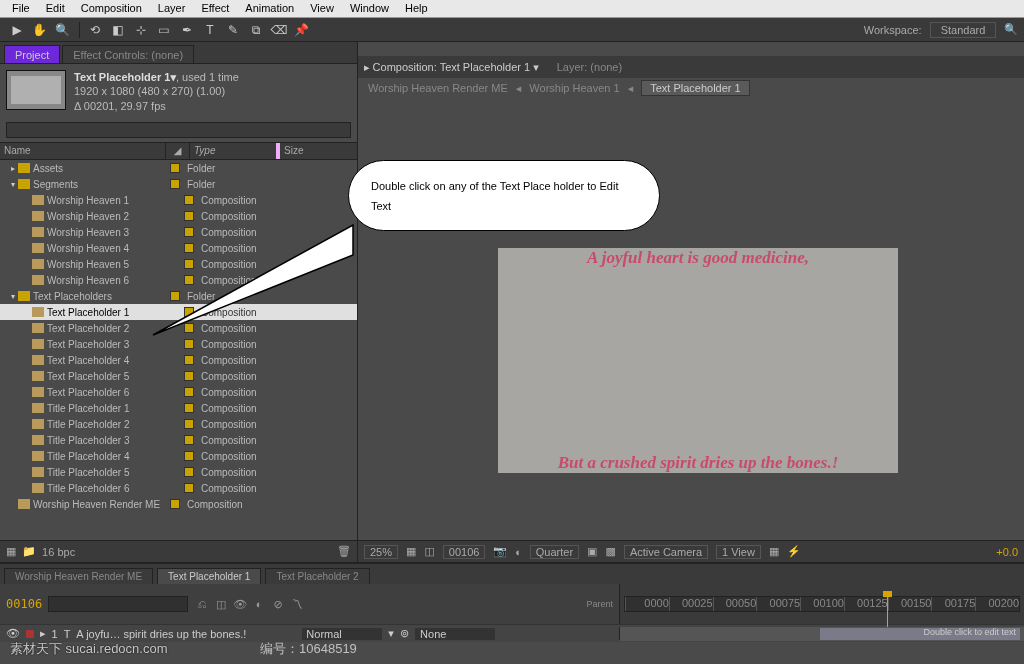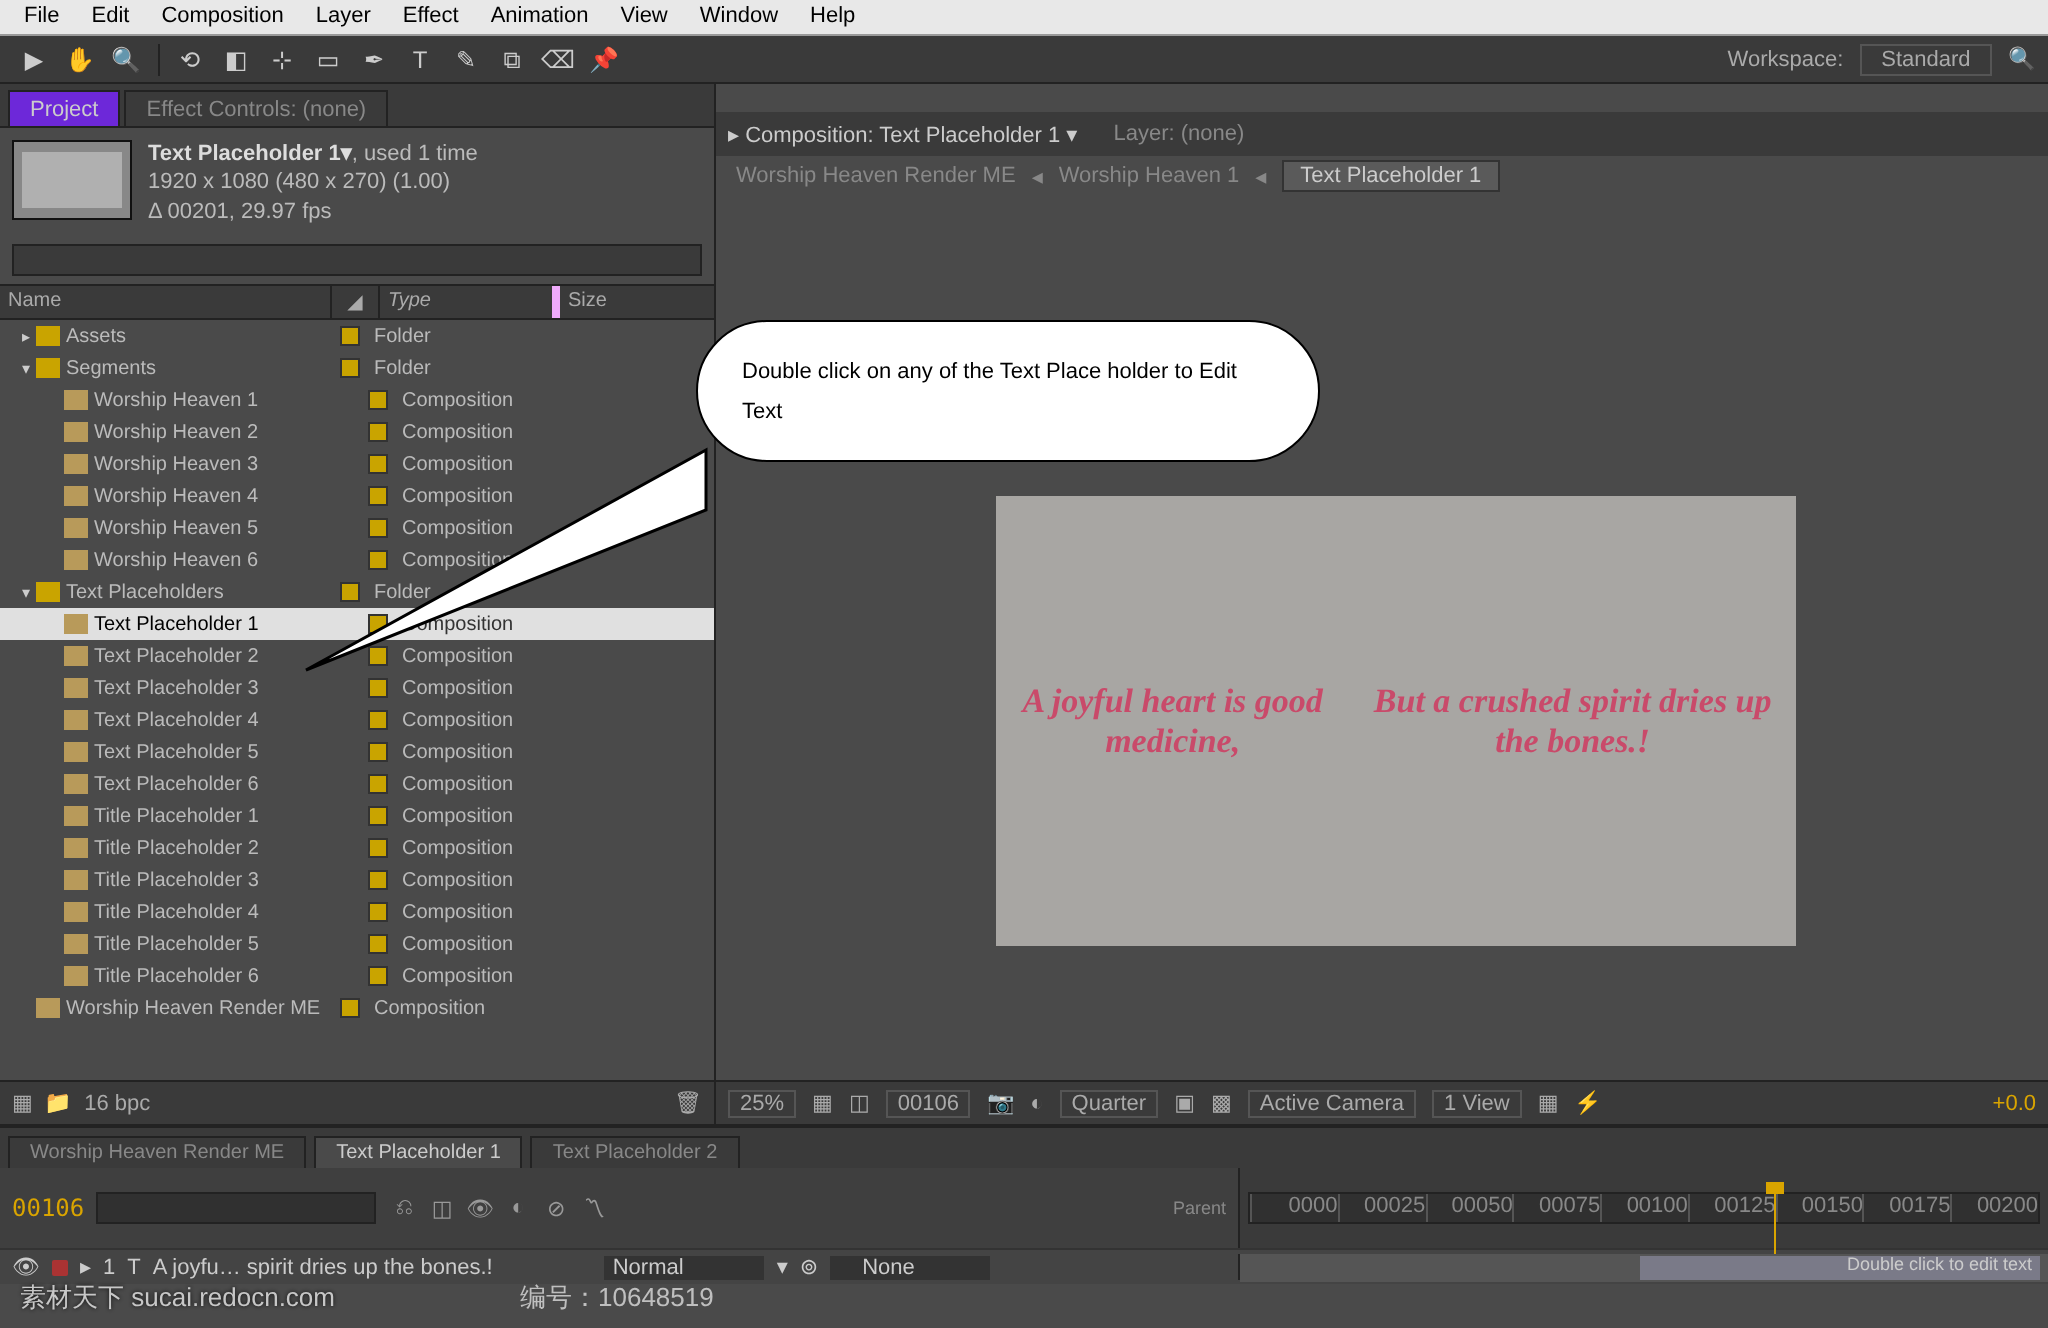--- a/index.html
+++ b/index.html
@@ -41,21 +41,21 @@
 .row .sw-box { width:10px; height:10px; border:1px solid #333; background:#c9a400; }
 .row .typ { width:90px; font-size:10px; color:#bbb; }
 .row.sel .typ { color:#333; }
 .proj-foot { background:#3a3a3a; height:22px; display:flex; align-items:center; padding:0 6px; gap:6px; border-top:1px solid #222; color:#aaa; font-size:10px;}
 .right-col { flex:1; display:flex; flex-direction:column; background:#4a4a4a;margin-top:14px; }
 .comp-tabs { background:#3a3a3a; height:22px; display:flex; align-items:center; padding:0 6px; gap:18px; }
 .comp-tabs .ct { font-size:11px; color:#ccc; }
 .comp-bc { background:#4a4a4a; height:20px; display:flex; align-items:center; padding:0 10px; gap:8px; font-size:10px; color:#888; }
 .comp-bc .cur { background:#5a5a5a; padding:1px 8px; color:#ccc; border:1px solid #333; }
 .viewer { flex:1; position:relative; background:#4a4a4a; display:flex; align-items:center; justify-content:center; }
-.canvas { width:400px; height:225px; background:#a8a6a3; display:flex; align-items:center; justify-content:space-between; position:absolute; top:150px; left:140px;}
+.canvas { width:400px; height:225px; background:#a8a6a3; display:flex; flex-direction:column; align-items:center; justify-content:space-between; position:absolute; top:150px; left:140px;}
 .canvas .line { font-family:"Brush Script MT","Segoe Script",cursive; font-style:italic; font-weight:bold; color:#c94a6a; font-size:17px; text-align:center; }
 .view-foot { background:#3a3a3a; height:22px; display:flex; align-items:center; padding:0 6px; gap:8px; border-top:1px solid #222; color:#aaa; font-size:10px;}
 .view-foot .pill { background:#3a3a3a; border:1px solid #555; padding:0 5px; }
 .timeline { height:80px; background:#3f3f3f; border-top:2px solid #222; }
 .tl-tabs { height:20px; background:#3a3a3a; display:flex; align-items:flex-end; padding-left:4px; gap:4px;}
 .tl-tab { background:#4a4a4a; padding:2px 10px; font-size:10px; color:#ccc; border:1px solid #222; border-bottom:none;}
 .tl-tab.inactive { background:#3a3a3a; color:#888; }
 .tl-body { display:flex; height:40px; }
 .tl-left { width:620px; display:flex; align-items:center; padding:0 6px; gap:6px; background:#3f3f3f; border-right:1px solid #222;}
 .tl-tc { color:#d9a400; font-size:12px; font-family:monospace; }
@@ -66,21 +66,21 @@
 .tl-right { flex:1; background:#3a3a3a; display:flex; align-items:center; padding:0 4px; gap:2px;text-align:right;}
 .ruler { flex:1; height:16px; background:#303030; border:1px solid #222; position:relative; display:flex; font-size:8px; color:#888;}
 .ruler span { flex:1; border-left:1px solid #555; padding-left:2px;}
 .cti { position:absolute; left:262px; top:-2px; width:1px; height:40px; background:#d9a400; }
 .cti::before { content:""; position:absolute; top:-4px; left:-4px; width:9px; height:6px; background:#d9a400; }
 .tl-row { height:18px; display:flex; align-items:center; background:#444; border-top:1px solid #333;}
 .tl-row .cells { width:620px; display:flex; align-items:center; gap:6px; padding:0 6px; font-size:10px; color:#ccc; border-right:1px solid #222;}
 .tl-row .dot { width:8px; height:8px; background:#a33; border-radius:1px;}
 .tl-row .lname { flex:0 0 220px; white-space:nowrap; overflow:hidden;}
 .tl-row .mode { flex:0 0 80px; background:#333; padding:0 4px; }
-.tl-row .par { flex:0 0 80px; background:#333; padding:0 16px; }
+.tl-row .par { flex:0 0 80px; background:#333; padding:0 5px; }
 .tl-bar { flex:1; height:14px; background:#555; position:relative; }
 .tl-bar .clip { position:absolute; left:200px; right:4px; top:1px; bottom:1px; background:#7a7a88; }
 .callout { position:absolute; left:348px; top:160px; z-index:50; }
 .callout .bubble { background:#fff; border:1.5px solid #000; border-radius:40px; padding:14px 22px; width:312px; color:#000; font-family:"Times New Roman",serif; font-size:15px; line-height:1.35;}
 .callout svg { position:absolute; left:-200px; top:40px; }
 .watermark { position:absolute; left:10px; bottom:6px; color:#ddd; font-size:13px; opacity:0.85; z-index:60; text-shadow:0 0 2px #000;}
 .wm-id { position:absolute; left:260px; bottom:6px; color:#ddd; font-size:13px; opacity:0.8; z-index:60;}
 </style>
 </head>
 <body>

